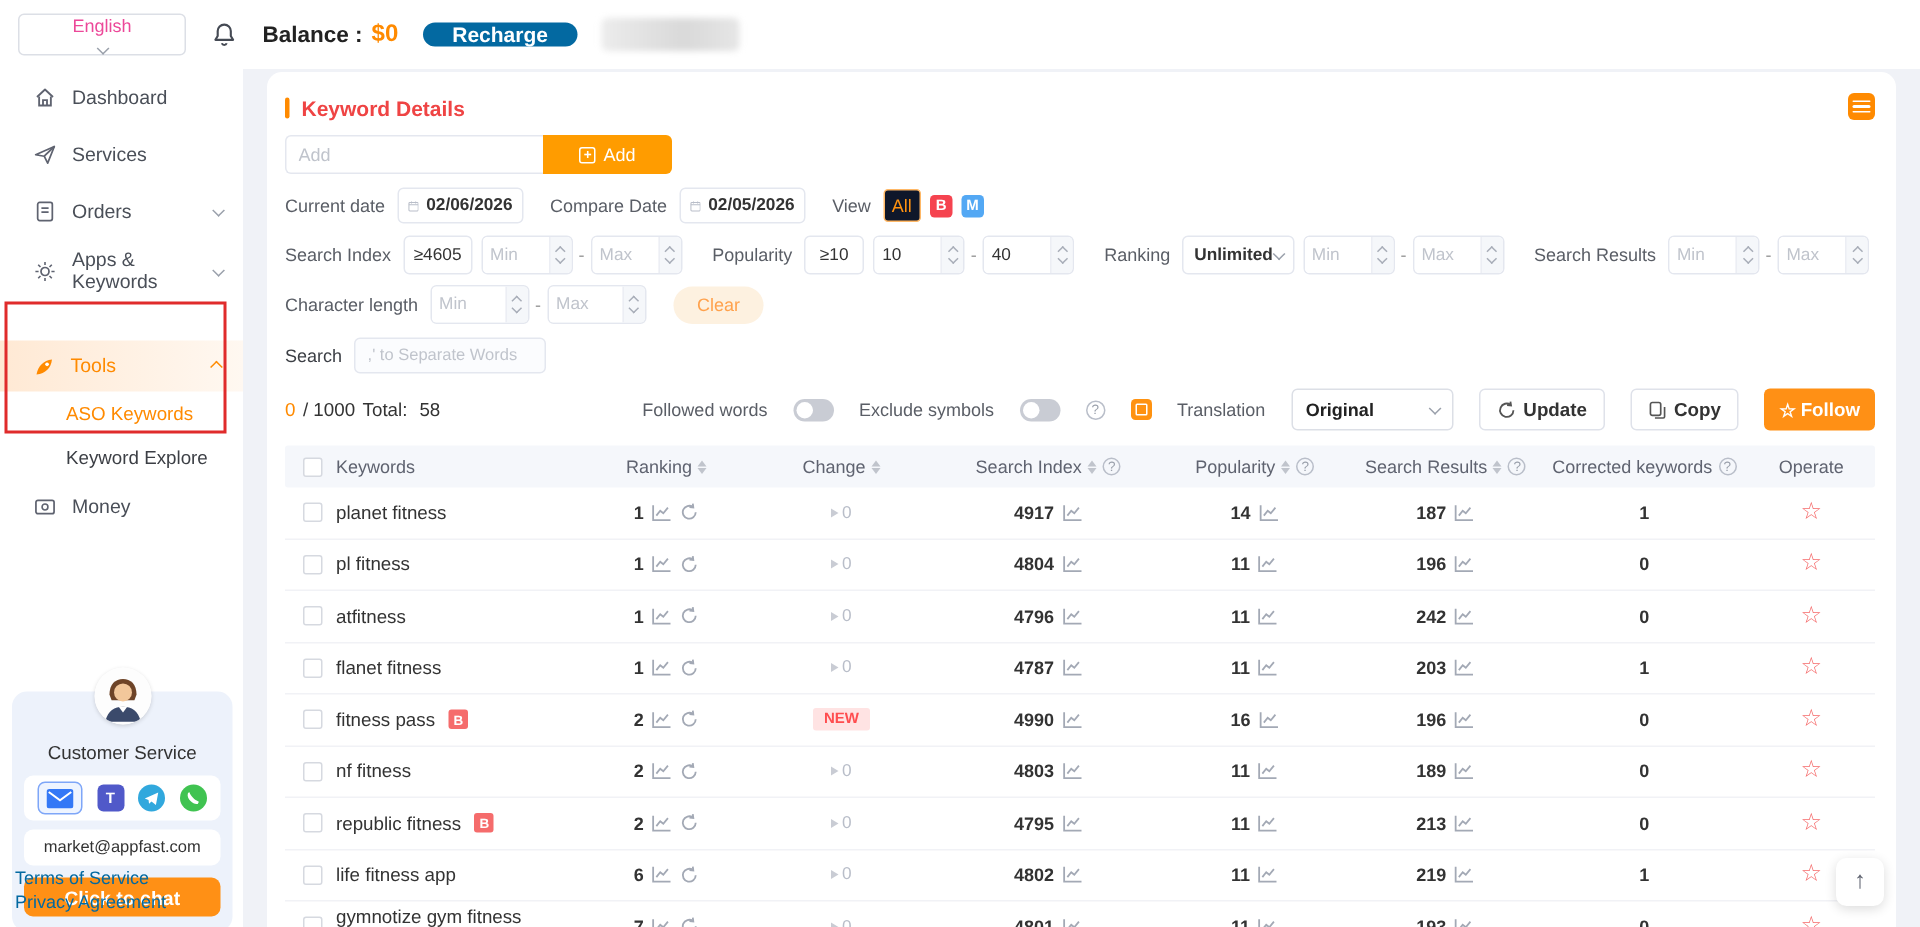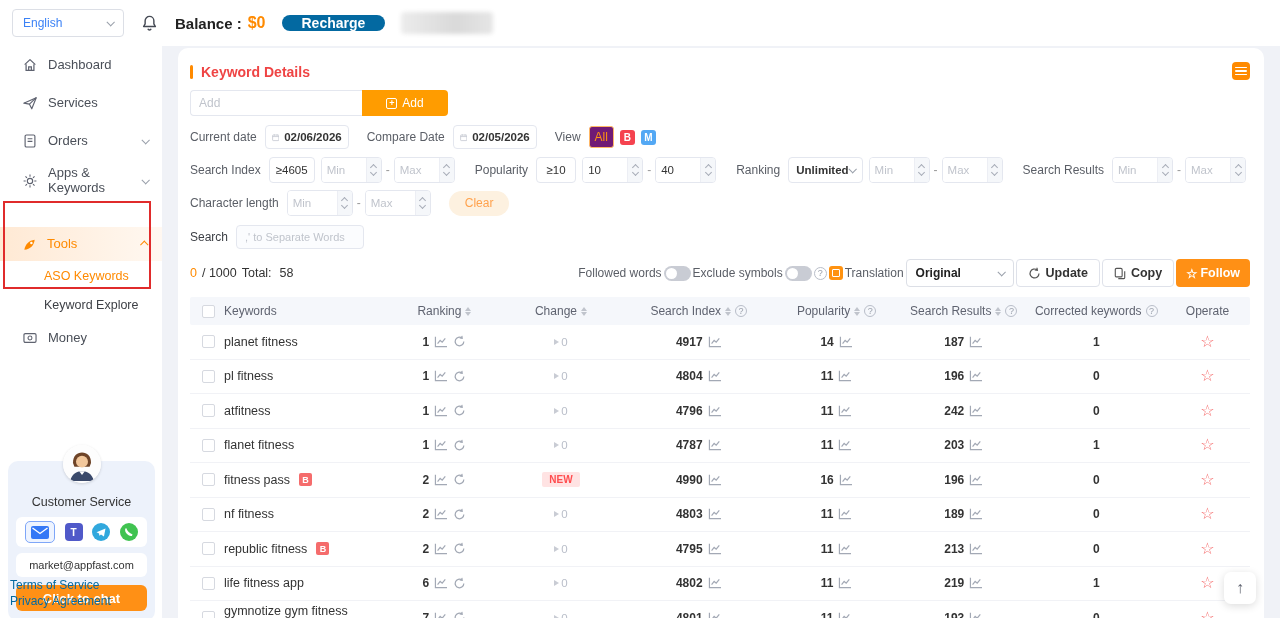--- a/index.html
+++ b/index.html
@@ -4,21 +4,21 @@
 <style>
   * { margin:0; padding:0; box-sizing:border-box; }
   html,body { width:1280px; height:618px; overflow:hidden; font-family:"Liberation Sans", sans-serif; background:#f2f4f9; color:#333; }
 
   
   .app-header { position:absolute; top:0; left:0; right:0; height:46px; background:#fff; display:flex; align-items:center; justify-content:space-between; padding:0 16px 0 12px; z-index:20; }
   .logo-wrap { display:flex; align-items:center; gap:6px; }
   .logo-text { font-size:22px; font-weight:800; letter-spacing:-0.5px; color:#191919; }
   .logo-text .f-orange { color:#ff8a00; }
   .hdr-right { display:flex; align-items:center; gap:16px; }
-  .lang-select { width:112px; height:28px; border:1px solid #dcdfe6; border-radius:4px; display:flex; align-items:center; justify-content:space-between; padding:0 10px; font-size:12px; color:#3b82f6; background:#fff; cursor:pointer; }
+  .lang-select { width:112px; height:28px; border:1px solid #dcdfe6; border-radius:4px; display:flex; align-items:center; justify-content:space-between; padding:0 10px; font-size:12px; color:#ec4899; background:#fff; cursor:pointer;flex-direction:column; }
   .chev { display:inline-block; width:6px; height:6px; border-right:1.4px solid #9aa0ab; border-bottom:1.4px solid #9aa0ab; transform:rotate(45deg) translateY(-1px); }
   .chev.up { transform:rotate(-135deg) translateY(-1px); }
   .balance-wrap { display:flex; align-items:center; gap:6px; font-size:15px; font-weight:700; color:#222; }
   .balance-amount { color:#ff8a00; font-size:16px; }
   .recharge-btn { background:#0369a1; color:#fff; border:none; border-radius:999px; height:16px; padding:0 20px; font-size:14px; font-weight:700; cursor:pointer; }
   .user-blur { width:92px; height:22px; border-radius:4px; background:linear-gradient(90deg,#ececec,#d9d9d9 60%,#e6e6e6); filter:blur(2px); }
 
   
   .sidebar { position:absolute; top:38px; left:0; bottom:0; width:162px; background:#fff; z-index:10; }
   .side-item { height:38px; display:flex; align-items:center; gap:10px; padding:0 14px 0 22px; font-size:13px; color:#4a4f58; cursor:pointer; }
@@ -56,21 +56,21 @@
 
   .add-row { margin-top:8px; display:flex; }
   .add-input { width:172px; height:26px; border:1px solid #e4e7ef; border-right:none; border-radius:4px 0 0 4px; padding:0 8px; font-size:12px; color:#333; outline:none; font-family:inherit; }
   .add-input::placeholder { color:#c0c4cc; }
   .add-btn { width:86px; height:26px; background:#ff9c00; color:#fff; border:none; border-radius:0 4px 4px 0; font-size:12px; display:flex; align-items:center; justify-content:center; gap:5px; cursor:pointer; }
   .plus-sq { width:11px; height:11px; border:1px solid #fff; border-radius:2px; font-size:9px; line-height:9px; text-align:center; font-weight:700; }
 
   .ctl-row { display:flex; align-items:center; margin-top:9px; flex-wrap:nowrap; }
   .ctl-label { font-size:12px; color:#5a5e66; margin-right:8px; white-space:nowrap; }
   .date-box { width:84px; height:24px; border:1px solid #e4e7ef; border-radius:4px; display:flex; align-items:center; gap:5px; padding:0 6px; font-size:11.5px; font-weight:700; color:#333; margin-right:18px; cursor:pointer; }
-  .view-opt-all { height:22px; padding:0 5px; border:1px solid #ffb866; border-radius:3px; background:#701a75; color:#ff9210; font-size:12px; display:flex; align-items:center; margin-right:6px; cursor:pointer; }
+  .view-opt-all { height:22px; padding:0 5px; border:1px solid #ffb866; border-radius:3px; background:#0f172a; color:#ff9210; font-size:12px; display:flex; align-items:center; margin-right:6px; cursor:pointer; }
   .badge-sq { width:15px; height:15px; border-radius:3px; color:#fff; font-size:10px; font-weight:700; display:flex; align-items:center; justify-content:center; margin-right:6px; cursor:pointer; }
   .badge-b { background:#f5434f; }
   .badge-m { background:#53a8f4; }
 
   .val-input { height:26px; border:1px solid #e4e7ef; border-radius:4px; text-align:center; font-size:11.5px; color:#333; outline:none; font-family:inherit; margin-right:6px; }
   .spin { display:flex; align-items:stretch; border:1px solid #e4e7ef; border-radius:4px; height:26px; width:66px; background:#fff; overflow:hidden; margin-right:4px; }
   .spin input { border:0; width:100%; min-width:0; padding:0 5px; font-size:11.5px; color:#333; outline:none; font-family:inherit; }
   .spin input::placeholder, .val-input::placeholder, .search-kw-input::placeholder { color:#c0c4cc; }
   .spin .ctrl { width:15px; flex:none; background:#f5f7fa; border-left:1px solid #eceef4; display:flex; flex-direction:column; align-items:center; justify-content:center; gap:4px; cursor:pointer; }
   .spin .ctrl i { display:block; width:5px; height:5px; border-right:1.2px solid #a8adb8; border-bottom:1.2px solid #a8adb8; }
@@ -79,21 +79,21 @@
   .dash { color:#999; font-size:12px; margin:0 4px 0 0; }
   .rank-select { width:78px; height:26px; border:1px solid #e4e7ef; border-radius:4px; display:flex; align-items:center; justify-content:space-between; padding:0 7px; font-size:11.5px; font-weight:700; color:#333; margin-right:6px; cursor:pointer; }
   .gap-lg { width:16px; flex:none; }
   .clear-btn { height:25px; padding:0 16px; background:#fdf1e0; color:#ffa24d; border:none; border-radius:13px; font-size:12px; cursor:pointer; margin-left:14px; }
   .search-kw-input { width:128px; height:24px; border:1px solid #e4e7ef; border-radius:4px; background:#fbfcfe; padding:0 8px; font-size:11px; color:#333; outline:none; font-family:inherit; }
 
   
   .toolbar { display:flex; align-items:center; justify-content:space-between; margin-top:10px; height:28px; }
   .count-wrap { font-size:12.5px; color:#333; display:flex; gap:5px; align-items:center; }
   .count-orange { color:#ff8a00; }
-  .tb-right { display:flex; align-items:center; gap:2px; }
+  .tb-right { display:flex; align-items:center; gap:17px; }
   .tb-label { font-size:12px; color:#5a5e66; white-space:nowrap; }
   .toggle { width:27px; height:15px; border-radius:8px; background:#c9ccd4; position:relative; flex:none; cursor:pointer; }
   .toggle::after { content:""; position:absolute; left:2px; top:2px; width:11px; height:11px; background:#fff; border-radius:50%; }
   .info-circle { width:13px; height:13px; border:1px solid #b9bec9; border-radius:50%; color:#9aa0ab; font-size:9px; display:flex; align-items:center; justify-content:center; flex:none; }
   .trans-icon { width:14px; height:14px; background:#ff9210; border-radius:3px; position:relative; flex:none; }
   .trans-icon::after { content:""; position:absolute; left:3px; top:3px; width:6px; height:6px; border:1.3px solid #fff; border-radius:1px; }
   .trans-select { width:108px; height:28px; border:1px solid #dcdfe6; border-radius:4px; display:flex; align-items:center; justify-content:space-between; padding:0 9px; font-size:12px; font-weight:700; color:#222; cursor:pointer; }
   .tb-btn { height:28px; border:1px solid #dfe2ea; background:#fff; border-radius:4px; padding:0 11px; font-size:12.5px; font-weight:600; color:#333; display:flex; align-items:center; gap:5px; cursor:pointer; }
   .follow-btn { height:28px; background:#ff9015; border:none; border-radius:4px; padding:0 10px; font-size:12.5px; font-weight:700; color:#fff; display:flex; align-items:center; gap:3px; cursor:pointer; }
 

